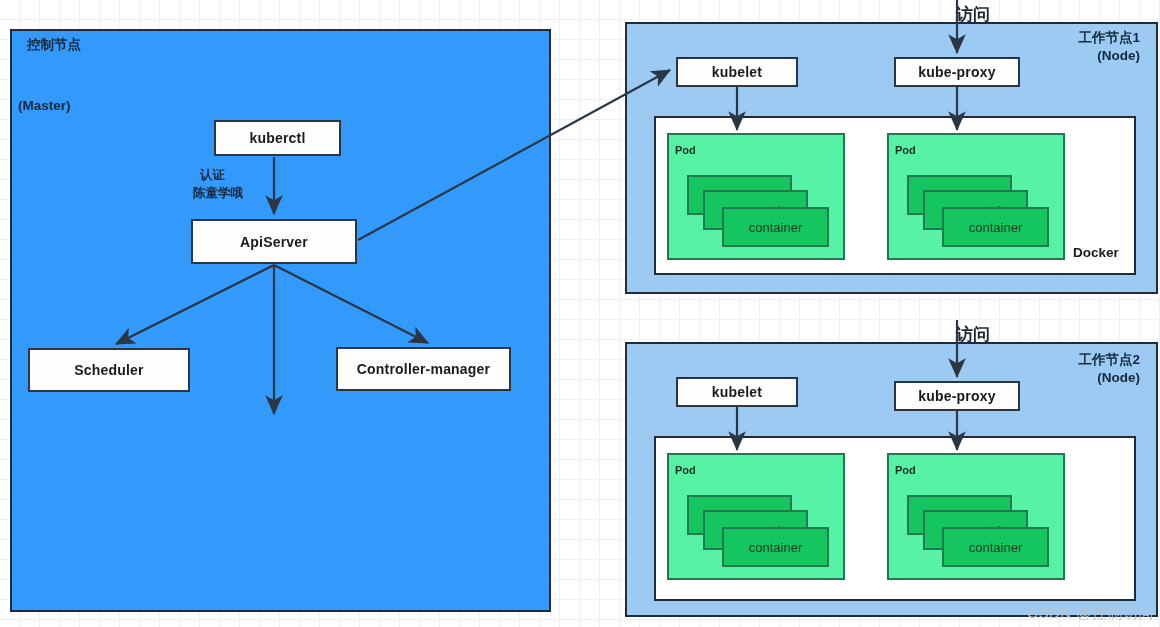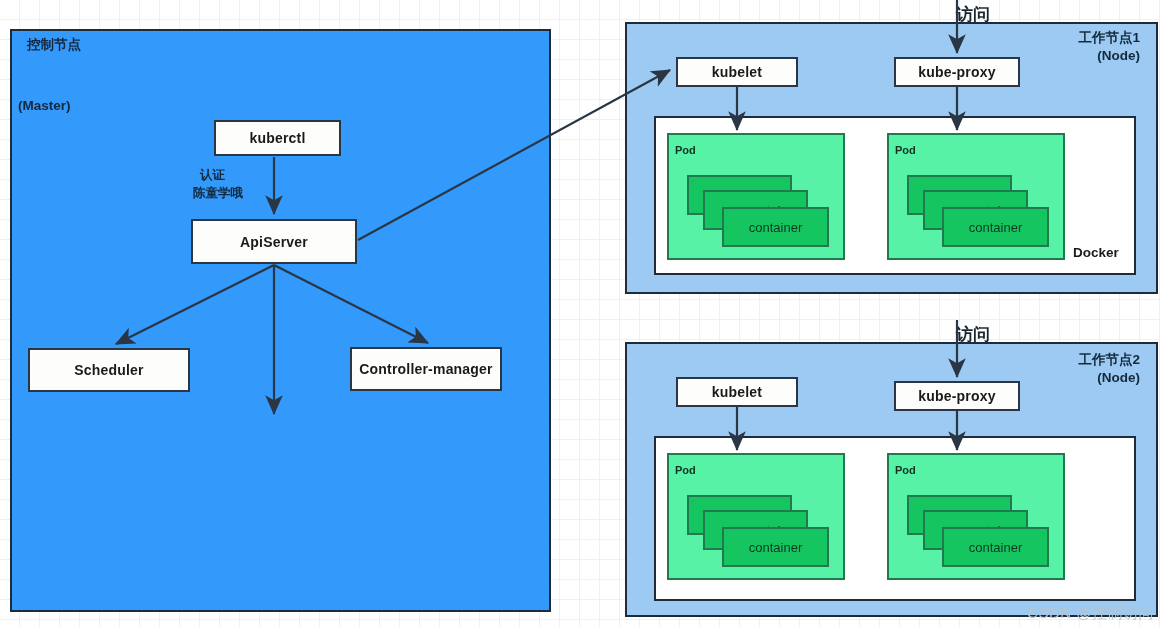--- a/index.html
+++ b/index.html
@@ -156,21 +156,21 @@
 
   <div class="wbox" style="left:214px; top:120px; width:127px; height:36px;">kuberctl</div>
 
   <div class="lbl lbl-auth" style="left:200px; top:167px; width:62px;">认证</div>
   <div class="lbl lbl-auth" style="left:193px; top:185px; width:76px;">陈童学哦</div>
 
   <div class="wbox" style="left:191px; top:219px; width:166px; height:45px;">ApiServer</div>
 
   <div class="wbox" style="left:28px; top:348px; width:162px; height:44px;">Scheduler</div>
 
-  <div class="wbox" style="left:350px; top:347px; width:152px; height:44px;">Controller-manager</div>
+  <div class="wbox" style="left:336px; top:347px; width:175px; height:44px;">Controller-manager</div>
 
 
   <div class="lbl lbl-access" style="left:915px; top:4px;">访问</div>
 
   <div class="panel node-panel" style="left:625px; top:22px; width:533px; height:272px;">
   </div>
   <div class="lbl lbl-node" style="left:1000px; top:30px; width:140px;">工作节点1</div>
   <div class="lbl lbl-node" style="left:1000px; top:48px; width:140px;">(Node)</div>
 
   <div class="wbox" style="left:676px; top:57px; width:122px; height:30px;">kubelet</div>

